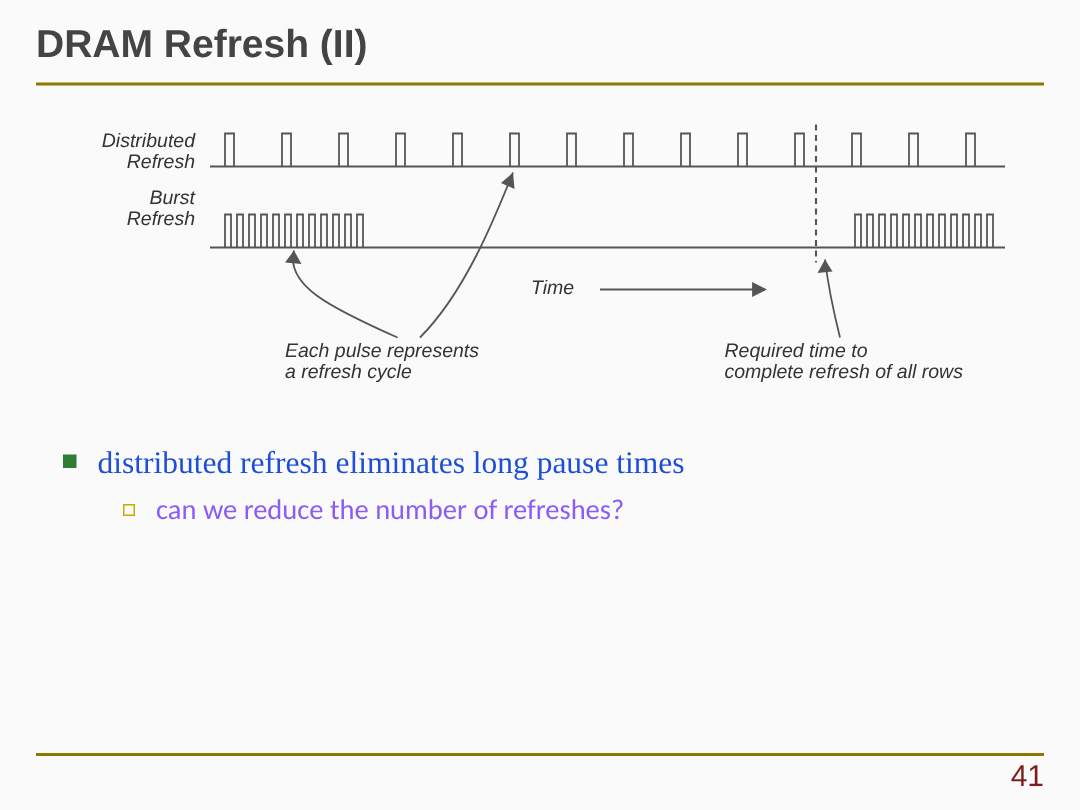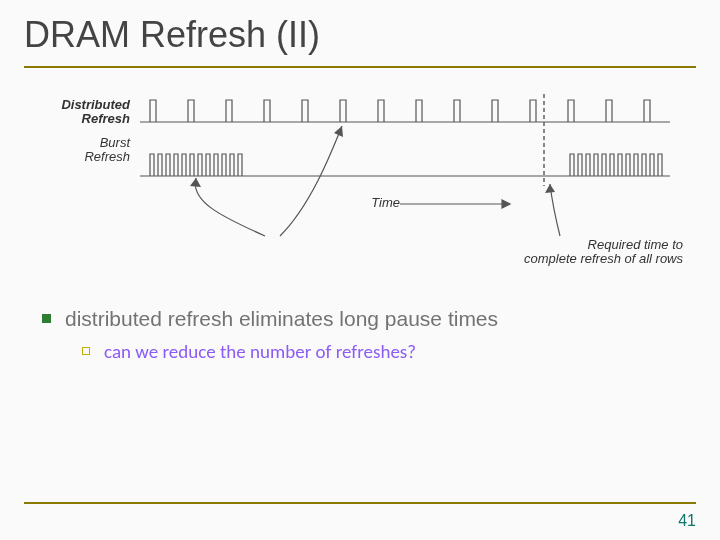--- a/index.html
+++ b/index.html
@@ -11,45 +11,45 @@
     position: relative;
     color: #000;
   }
   .slide {
     width: 100%;
     height: 100%;
     padding: 14px 24px 0 24px;
     position: relative;
   }
   .title {
-    font-size: 36px;
+    font-size: 26px;
     color: #444;
-    font-weight: normal;
+    font-weight: bold;
     padding-bottom: 8px;
   }
   .title-rule {
     border: none;
     border-top: 2px solid #8a7a00;
     margin-top: 2px;
     margin-bottom: 18px;
   }
   .bottom-rule {
     position: absolute;
     left: 24px;
     right: 24px;
     bottom: 36px;
     border: none;
     border-top: 2px solid #8a7a00;
   }
   .page-num {
     position: absolute;
     right: 24px;
     bottom: 10px;
-    font-size: 16px;
-    color: #0f766e;
+    font-size: 20px;
+    color: #7f1d1d;
     margin-top: 30px;
   }
   .diagram {
     width: 640px;
     height: 200px;
     margin: 0 auto 20px auto;
     position: relative;
   }
   .bullets {
     margin-top: 12px;
@@ -63,22 +63,22 @@
   .sq {
     width: 9px;
     height: 9px;
     background: #2e7d32;
     margin-top: 8px;
     margin-right: 14px;
     flex-shrink: 0;
   }
   .b1-text {
     font-size: 21px;
-    color: #737373;
-    font-family: Liberation Sans, sans-serif;
+    color: #1d4ed8;
+    font-family: Liberation Serif, serif;
     line-height: 1.25;
   }
   .b2 {
     display: flex;
     align-items: flex-start;
     margin-left: 40px;
     margin-top: 8px;
   }
   .sq2 {
     width: 8px;
@@ -92,21 +92,21 @@
     font-size: 19px;
     color: #8b5cf6;
     font-family: Calibri, Arial, sans-serif;
   }
   .dlabel {
     position: absolute;
     font-size: 13px;
     font-style: italic;
     color: #333;
     font-family: Arial, sans-serif;
-    text-align: right;
+    text-align: left;
     line-height: 1.1;
   }
 </style>
 </head>
 <body>
 
 <div class="slide">
   <div class="title">DRAM Refresh (II)</div>
   <hr class="title-rule">
 
@@ -182,23 +182,24 @@
         <path d="M240 150 C 270 120, 290 70, 302 40"></path>
         <polygon points="302,40 294,47 303,51" fill="#555" stroke="none"></polygon>
       </g>
 
       <g stroke="#555" stroke-width="1.2" fill="none">
         <path d="M520 150 C 515 130, 512 115, 510 98"></path>
         <polygon points="510,98 505,107 515,106" fill="#555" stroke="none"></polygon>
       </g>
     </svg>
 
-    <div class="dlabel" style="left:10px; top:12px; width:80px; text-align:right;font-weight:bold;">Distributed<br>Refresh</div>
+    <div class="dlabel" style="left:10px; top:12px; width:80px; text-align:right;">Distributed<br>Refresh</div>
     <div class="dlabel" style="left:36px; top:50px; width:54px; text-align:right;">Burst<br>Refresh</div>
     <div class="dlabel" style="left:314px; top:110px; width:46px; font-style:italic;">Time</div>
+    <div class="dlabel" style="left:150px; top:152px; width:170px;">Each pulse represents<br>a refresh cycle</div>
     <div class="dlabel" style="left:443px; top:152px; width:200px;">Required time to<br>complete refresh of all rows</div>
   </div>
 
   <div class="bullets">
     <div class="b1">
       <div class="sq"></div>
       <div class="b1-text">distributed refresh eliminates long pause times</div>
     </div>
     <div class="b2">
       <div class="sq2"></div>

